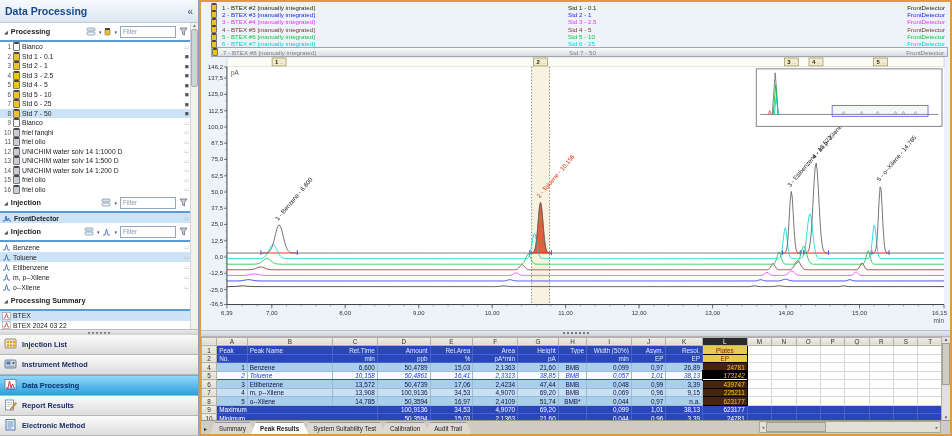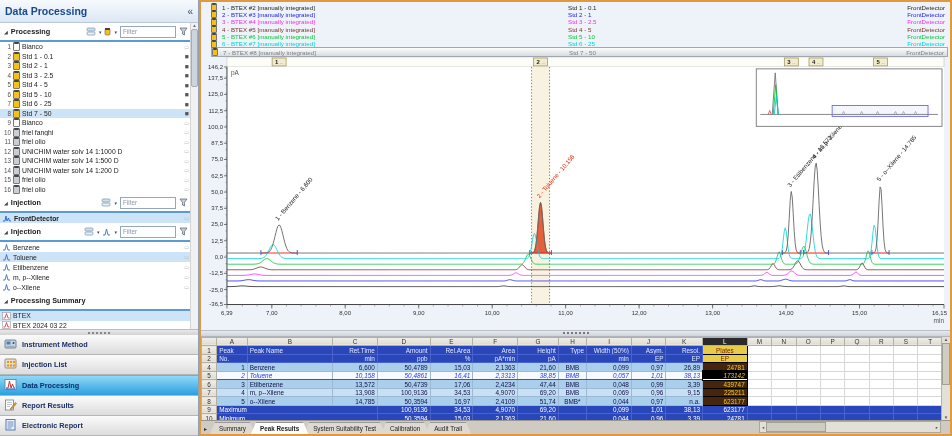--- a/index.html
+++ b/index.html
@@ -341,39 +341,39 @@
         <span class="thumb"></span>
       </div>
     </div>
 
     <div class="grip">
         <i></i>
       </div>
     <nav id="sb-nav">
   <div class="nav-item ">
     <span><svg width="13" height="13">
-              <rect x="1" y="3" width="11" height="8" rx="1" fill="#cdd6e0" stroke="#5a6b7d" stroke-width="0.8"></rect>
-              <rect x="2.5" y="4.5" width="4" height="3" fill="#3f83c6"></rect>
-              <circle cx="9.5" cy="6" r="1" fill="#2c4a66"></circle>
-              <rect x="2.5" y="8.8" width="8" height="1" fill="#8fa0b0"></rect>
-            </svg></span>
-    <span>Instrument Method</span>
-  </div>
-  <div class="nav-item ">
-    <span><svg width="13" height="13">
               <rect x="1" y="2" width="11" height="9" rx="1" fill="#e8e4da" stroke="#8a7a55" stroke-width="0.8"></rect>
               <circle cx="4" cy="5" r="1.2" fill="#e09a20"></circle>
               <circle cx="7" cy="5" r="1.2" fill="#e09a20"></circle>
               <circle cx="10" cy="5" r="1.2" fill="#e09a20"></circle>
               <circle cx="4" cy="8.5" r="1.2" fill="#e09a20"></circle>
               <circle cx="7" cy="8.5" r="1.2" fill="#e09a20"></circle>
               <circle cx="10" cy="8.5" r="1.2" fill="#e09a20"></circle>
             </svg></span>
     <span>Injection List</span>
   </div>
+  <div class="nav-item ">
+    <span><svg width="13" height="13">
+              <rect x="1" y="3" width="11" height="8" rx="1" fill="#cdd6e0" stroke="#5a6b7d" stroke-width="0.8"></rect>
+              <rect x="2.5" y="4.5" width="4" height="3" fill="#3f83c6"></rect>
+              <circle cx="9.5" cy="6" r="1" fill="#2c4a66"></circle>
+              <rect x="2.5" y="8.8" width="8" height="1" fill="#8fa0b0"></rect>
+            </svg></span>
+    <span>Instrument Method</span>
+  </div>
   <div class="nav-item active">
     <span><svg width="13" height="13">
               <rect x="1" y="1.5" width="11" height="10" fill="#fff" stroke="#777" stroke-width="0.8"></rect>
               <path d="M2 10 L4 10 L5.5 3 L7 10 L8.5 6 L10 10 L11 10" fill="none" stroke="#d03030" stroke-width="1"></path>
               <path d="M2 10.8 L11 10.8" stroke="#2a62c8" stroke-width="0.8"></path>
             </svg></span>
     <span>Data Processing</span>
   </div>
   <div class="nav-item ">
     <span><svg width="13" height="13">
@@ -381,21 +381,21 @@
               <path d="M3 4.5 L8 4.5 M3 6.5 L8 6.5 M3 8.5 L6 8.5" stroke="#9ab" stroke-width="0.7"></path>
               <path d="M6 11 L11.5 4.5 L12.5 5.5 L7.2 11.8 Z" fill="#e8a23c" stroke="#936418" stroke-width="0.6"></path>
             </svg></span>
     <span>Report Results</span>
   </div>
   <div class="nav-item ">
     <span><svg width="13" height="13">
               <rect x="2" y="1.5" width="9" height="10.5" fill="#eef4fb" stroke="#3f6fb0" stroke-width="0.9"></rect>
               <path d="M3.5 4 L9.5 4 M3.5 6 L9.5 6 M3.5 8 L9.5 8 M3.5 10 L7.5 10" stroke="#3f6fb0" stroke-width="0.8"></path>
             </svg></span>
-    <span>Electronic Report</span>
+    <span>Electronic Method</span>
   </div>
       </nav>
   </aside>
 
   <main id="panel">
     <div id="legend">
   <div class="lg-row " style="color:#1f1f1f">
     <span class="vial std"></span>
     <span>1 - BTEX #2 [manually integrated]</span>
     <span>Std 1 - 0.1</span>

